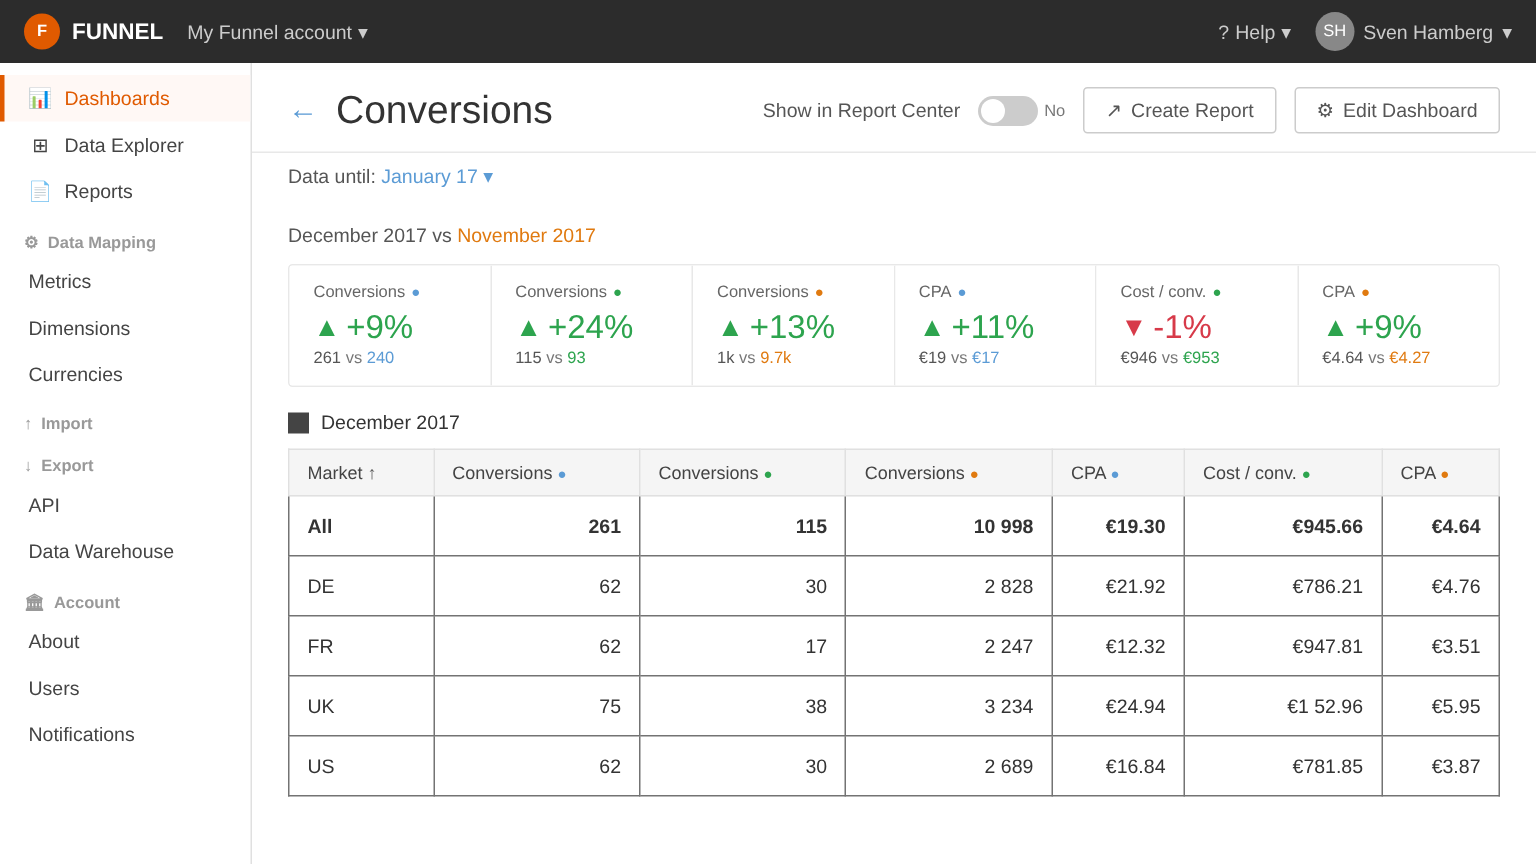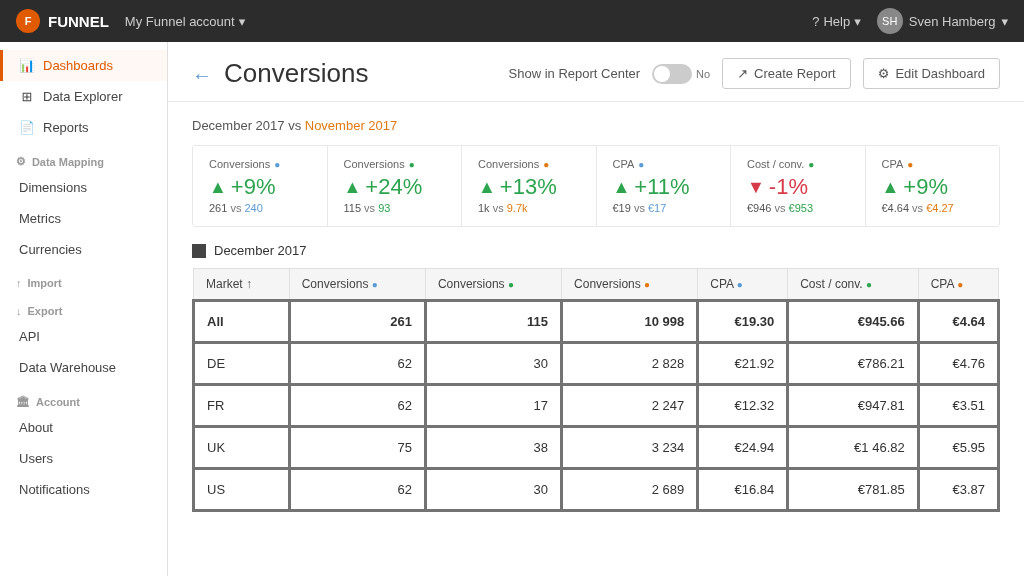--- a/index.html
+++ b/index.html
@@ -124,21 +124,21 @@
     .legend-box { width: 14px; height: 14px; background: #444; display: inline-block; }
 
     table { width: 100%; border-collapse: collapse; font-size: 13px; }
     thead th {
       background: #f5f5f5; padding: 8px 12px;
       text-align: left; font-weight: 500; color: #444;
       border: 1px solid #e0e0e0; font-size: 12px;
     }
     thead th:first-child { text-align: left; }
     tbody td {
-      padding: 12px 12px; border: 3px solid #737373;
+      padding: 12px 12px; border: 1px solid #737373;
       text-align: right; color: #333;
     }
     tbody td:first-child { text-align: left; font-weight: 400; }
     tbody tr:first-child td { font-weight: 600; }
   </style>
 </head>
 <body>
 
 <div class="top-nav">
   <div class="top-nav-left">
@@ -178,24 +178,24 @@
     </div>
     <div class="sidebar-item">
       <span class="sidebar-icon">📄</span>
       <span>Reports</span>
     </div>
 
     <div class="sidebar-section-label">
       <span>⚙</span> Data Mapping
     </div>
     <div class="sidebar-item">
+      <span>Metrics</span>
+    </div>
+    <div class="sidebar-item">
       <span>Dimensions</span>
-    </div>
-    <div class="sidebar-item">
-      <span>Metrics</span>
     </div>
     <div class="sidebar-item">
       <span>Currencies</span>
     </div>
 
     <div class="sidebar-section-label">
       <span>↑</span> Import
     </div>
 
     <div class="sidebar-section-label">
@@ -241,20 +241,25 @@
           <span>↗</span>
           <span>Create Report</span>
         </button>
         <button class="btn btn-primary">
           <span>⚙</span>
           <span>Edit Dashboard</span>
         </button>
       </div>
     </div>
 
+    <div class="data-until">
+      <span>Data until:</span>
+      <a style="color:#5b9bd5;">January 17</a>
+      <span style="color:#5b9bd5;">▾</span>
+    </div>
 
     <div class="comparison-section">
       <div class="comparison-header">
         <span class="current">December 2017</span>
         <span> vs </span>
         <span class="previous" style="color:#e07a10;">November 2017</span>
       </div>
 
       <div class="metrics-row" id="metrics-row">
           <div class="metric-card">
@@ -382,21 +387,21 @@
               <td>€12.32</td>
               <td>€947.81</td>
               <td>€3.51</td>
             </tr>
             <tr>
               <td>UK</td>
               <td>75</td>
               <td>38</td>
               <td>3 234</td>
               <td>€24.94</td>
-              <td>€1 46.82</td>
+              <td>€1 52.96</td>
               <td>€5.95</td>
             </tr>
             <tr>
               <td>US</td>
               <td>62</td>
               <td>30</td>
               <td>2 689</td>
               <td>€16.84</td>
               <td>€781.85</td>
               <td>€3.87</td>

